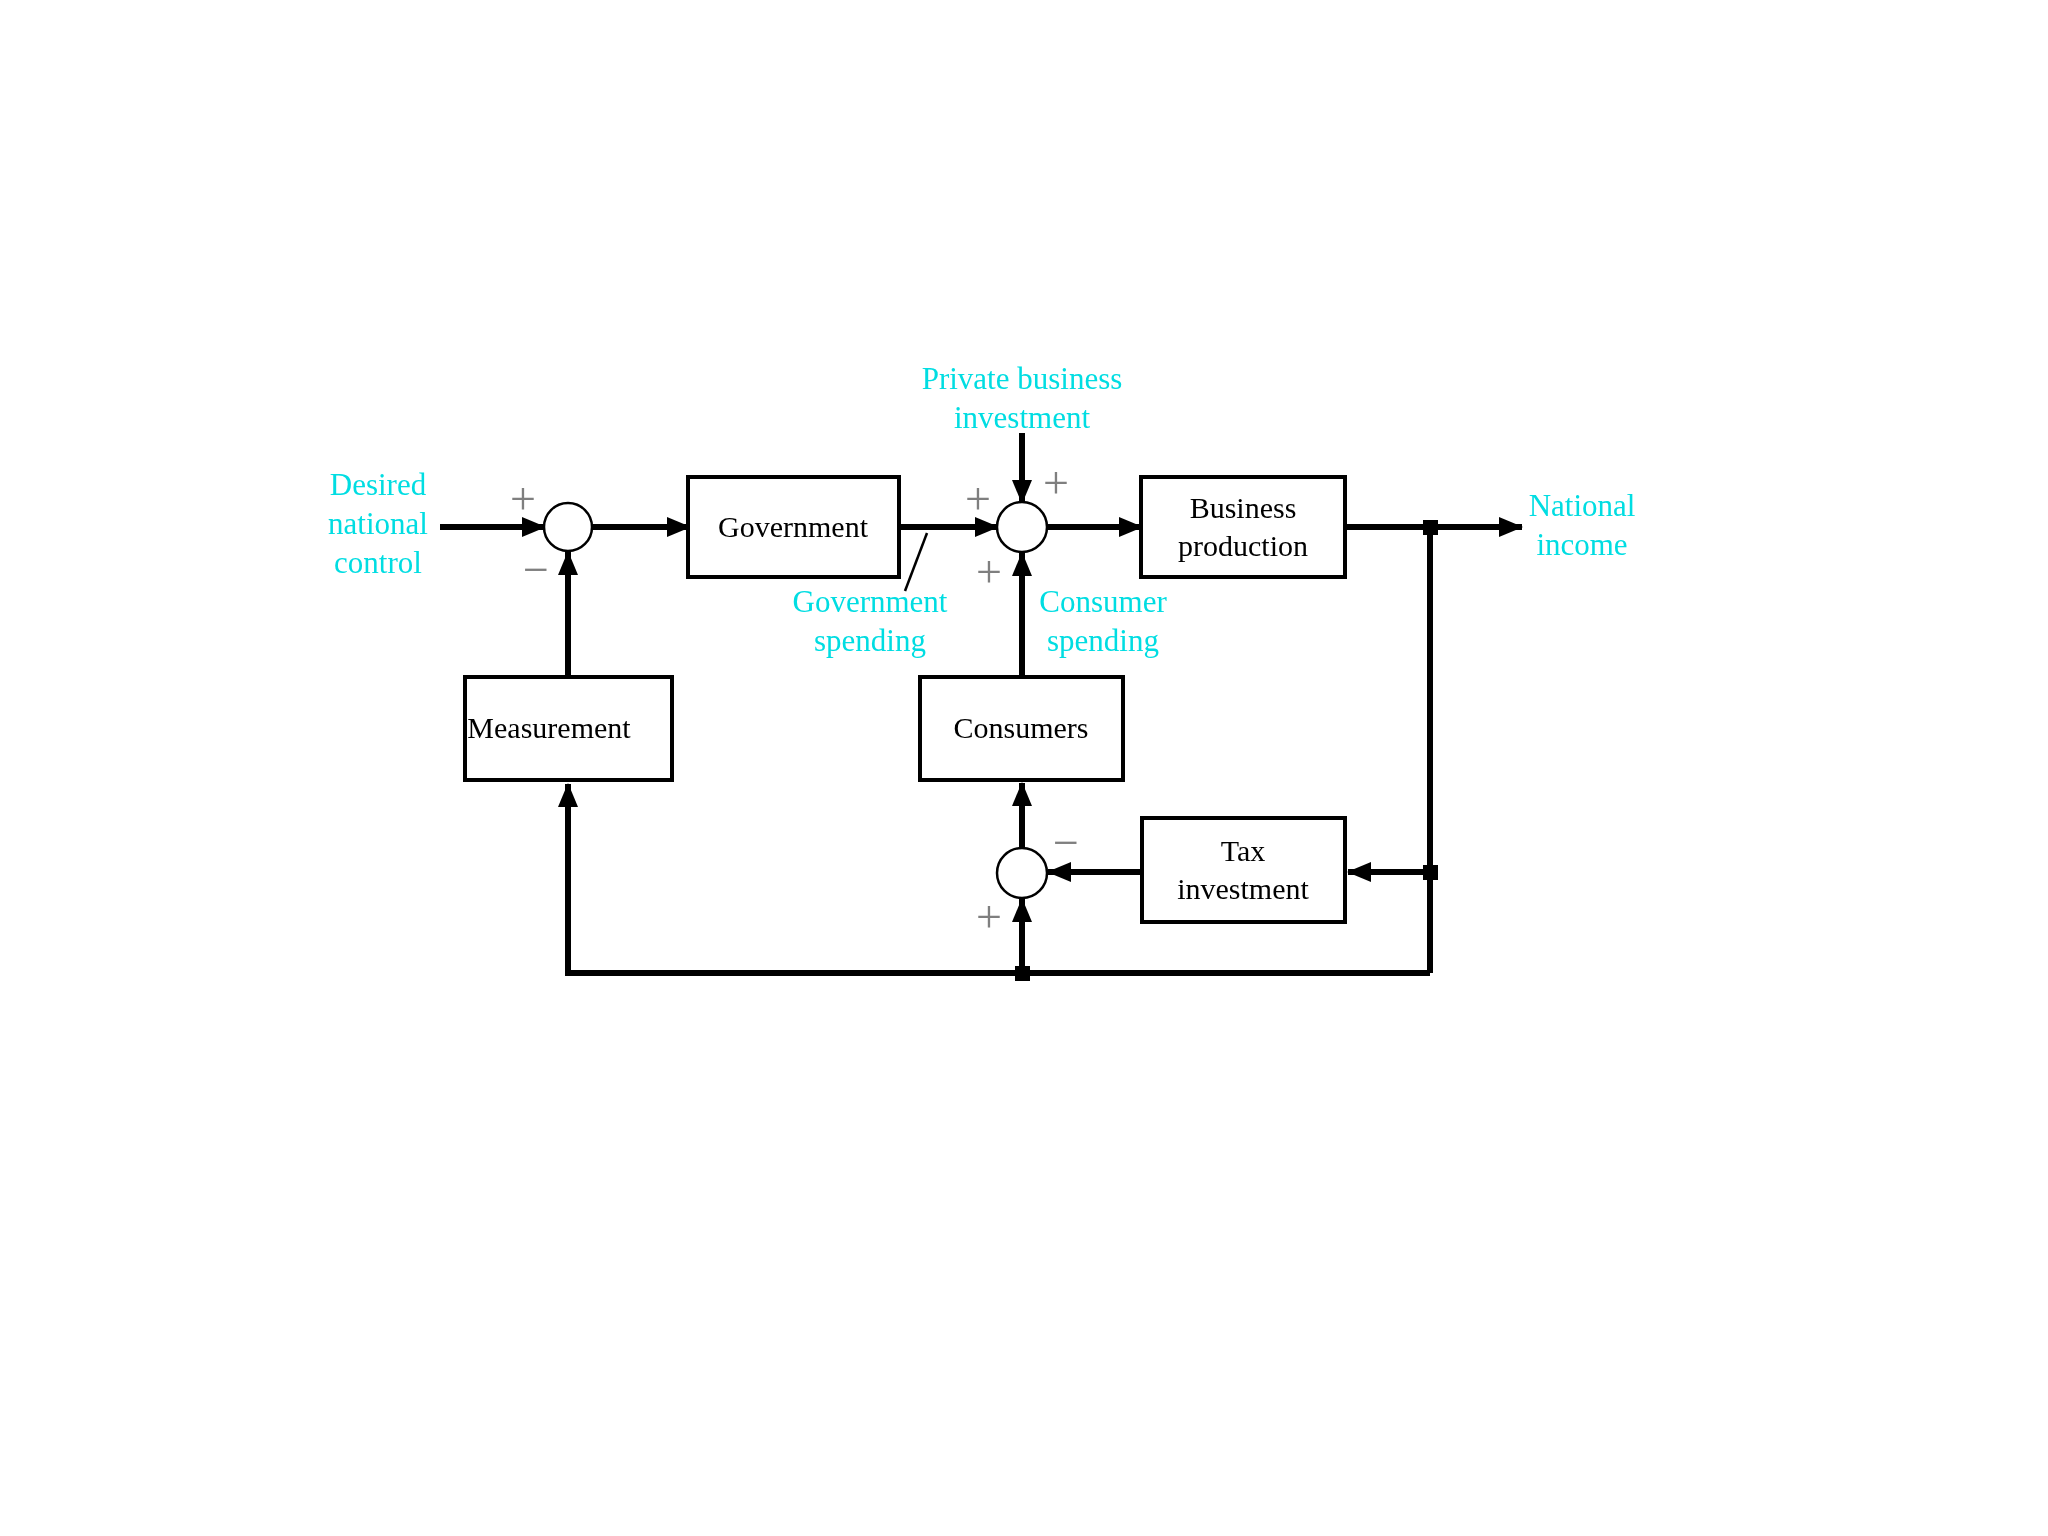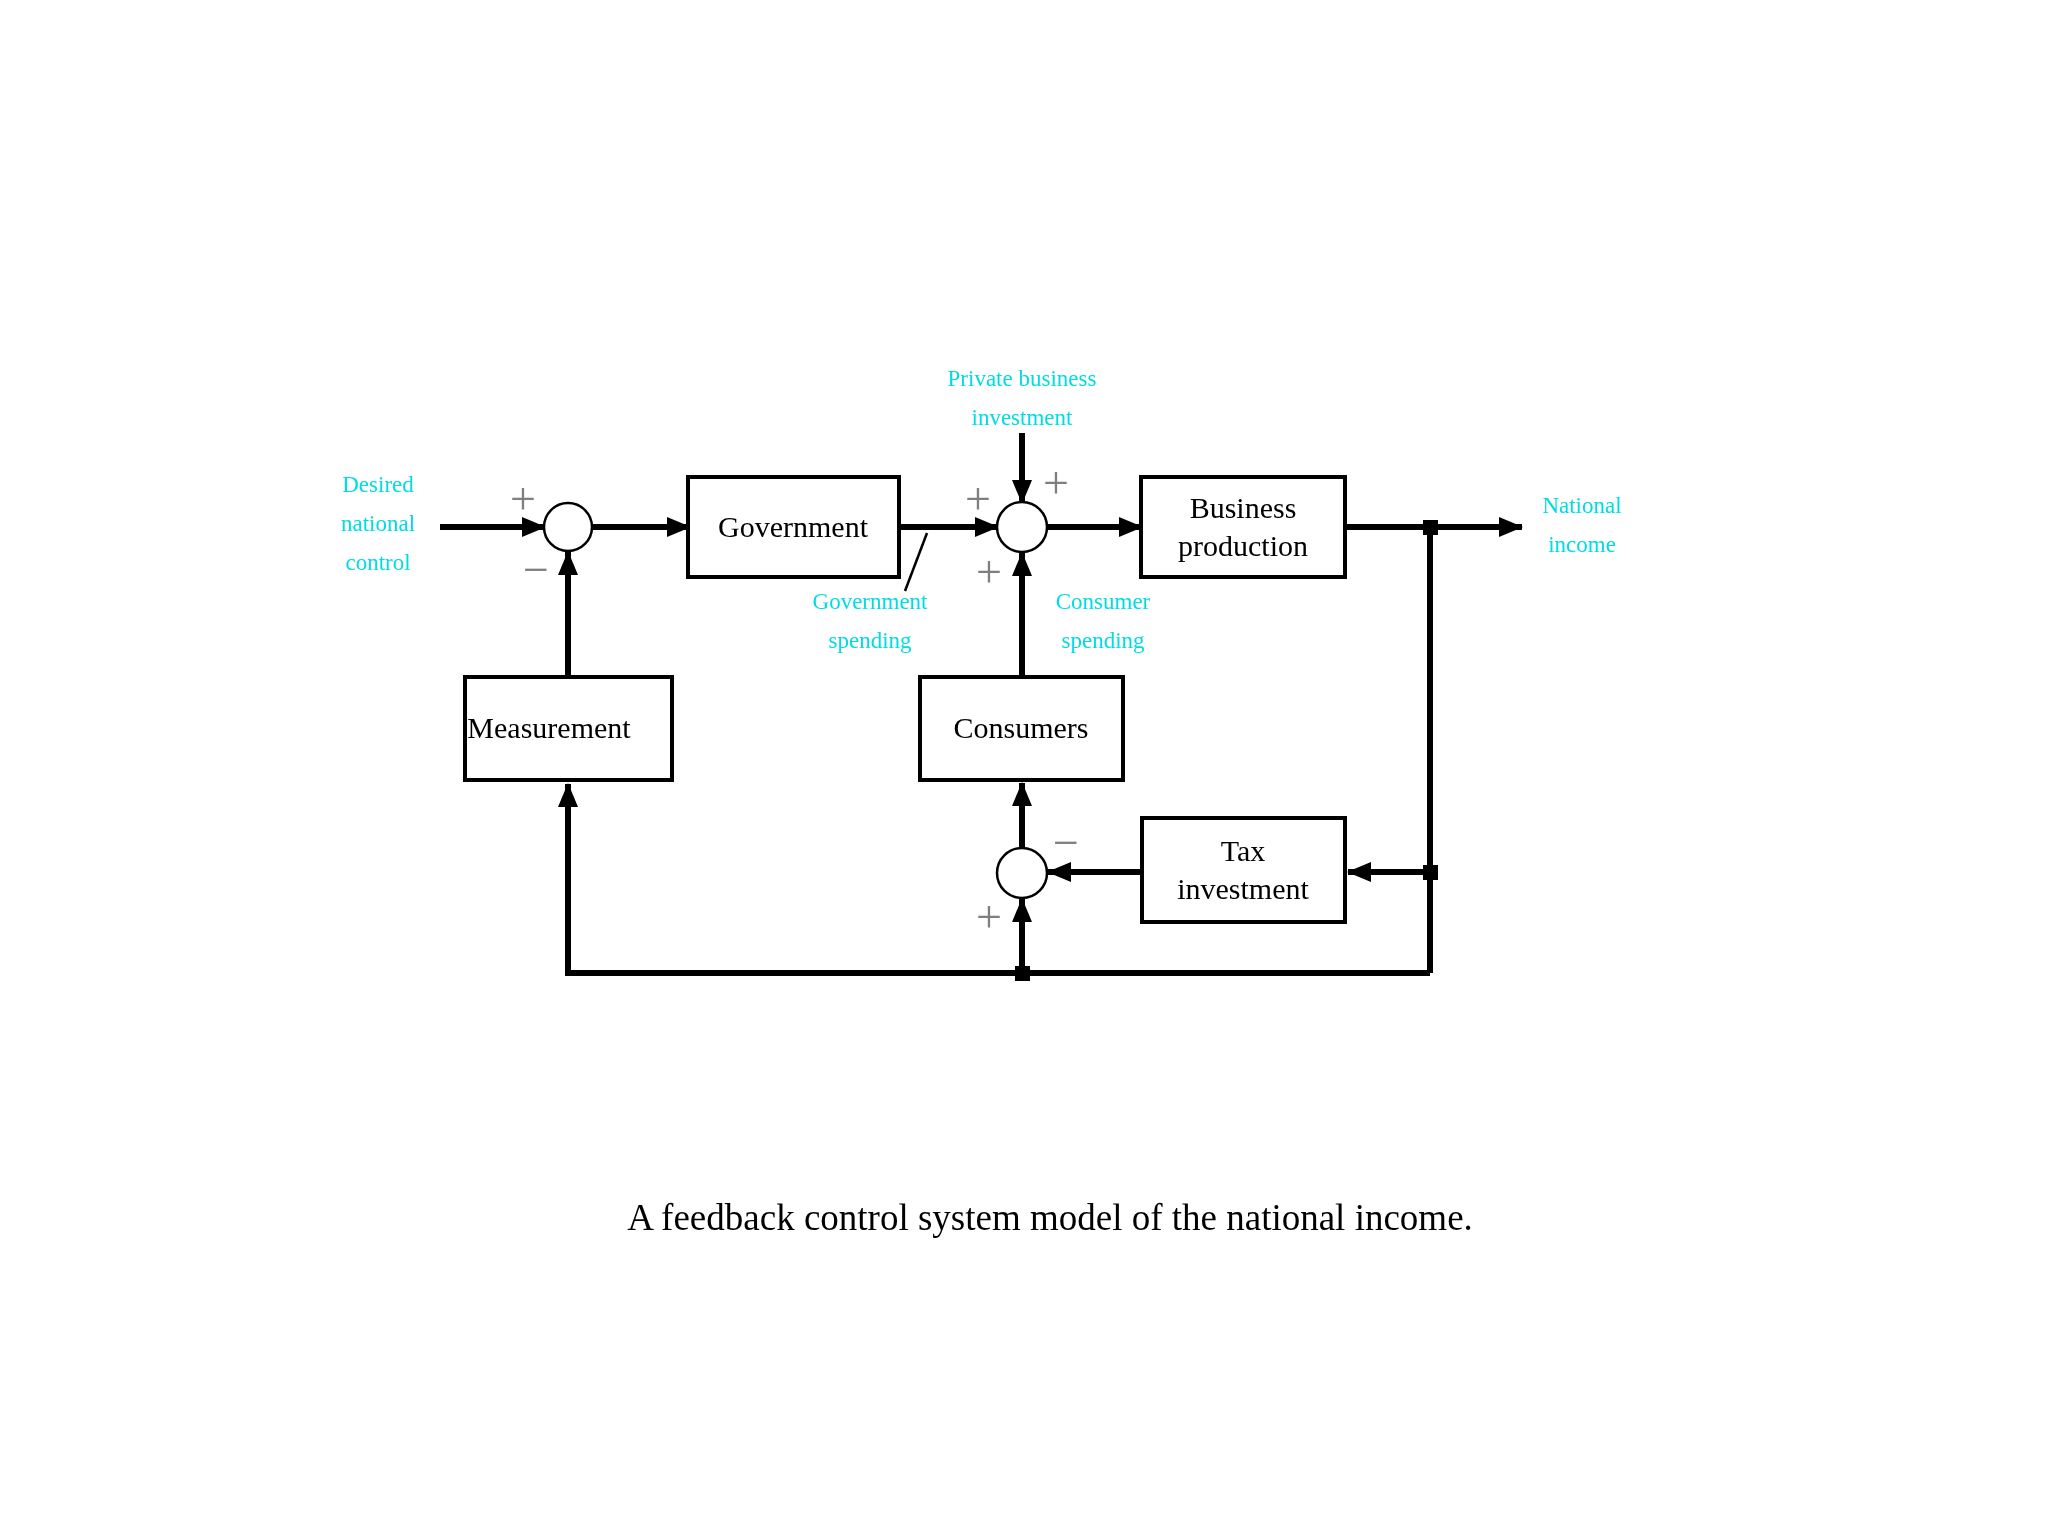--- a/index.html
+++ b/index.html
@@ -12,21 +12,21 @@
     position:absolute; left:110px; top:86px; margin:0;
     font-family:"Liberation Sans", sans-serif;
     font-weight:bold; font-size:62px; letter-spacing:-1px; color:#000;
     white-space:nowrap;
   }
   svg.wires { position:absolute; left:0; top:0; }
   .siglbl {
     position:absolute; transform:translateX(-50%);
     text-align:center; white-space:pre-line;
     color:var(--label_cyan, #00dde2);
-    font-size:23px; line-height:39px;
+    font-size:31px; line-height:39px;
   }
   .blklbl {
     position:absolute; transform:translate(-50%,-50%);
     text-align:center; white-space:pre-line;
     color:#000; font-size:30px; line-height:38px;
   }
   .sign {
     position:absolute; transform:translate(-50%,-50%);
     color:var(--sign_gray, #7f7f7f);
     font-size:46px; line-height:46px;
@@ -111,15 +111,14 @@
 income</div>
 
   <div class="sign" style="left:523px; top:499px;">+</div>
   <div class="sign" style="left:536px; top:570px;">−</div>
   <div class="sign" style="left:978px; top:499px;">+</div>
   <div class="sign" style="left:1056px; top:483px;">+</div>
   <div class="sign" style="left:989px; top:572px;">+</div>
   <div class="sign" style="left:1066px; top:843px;">−</div>
   <div class="sign" style="left:989px; top:917px;">+</div>
 
-  <div class="caption">A feedback control system model of the national income.</div>
 
 </div>
 
 </body></html>

